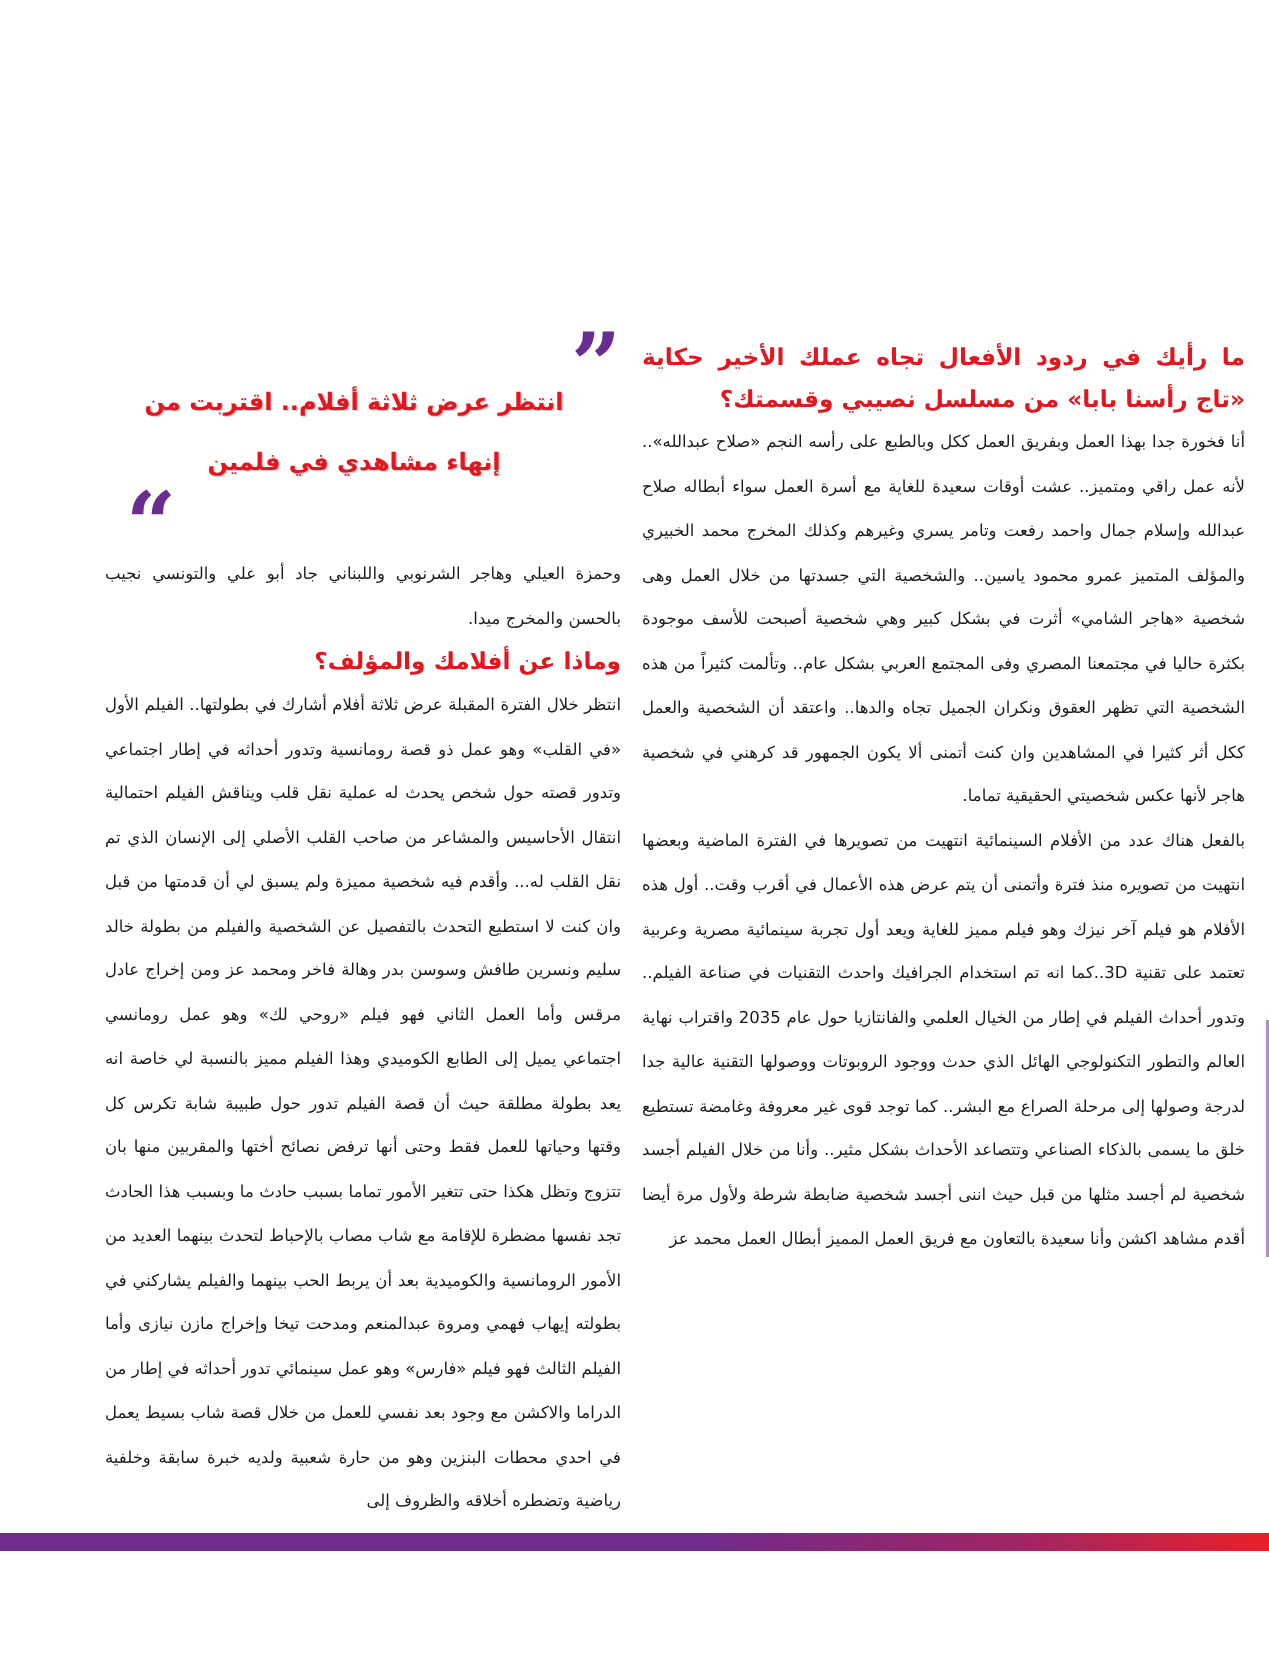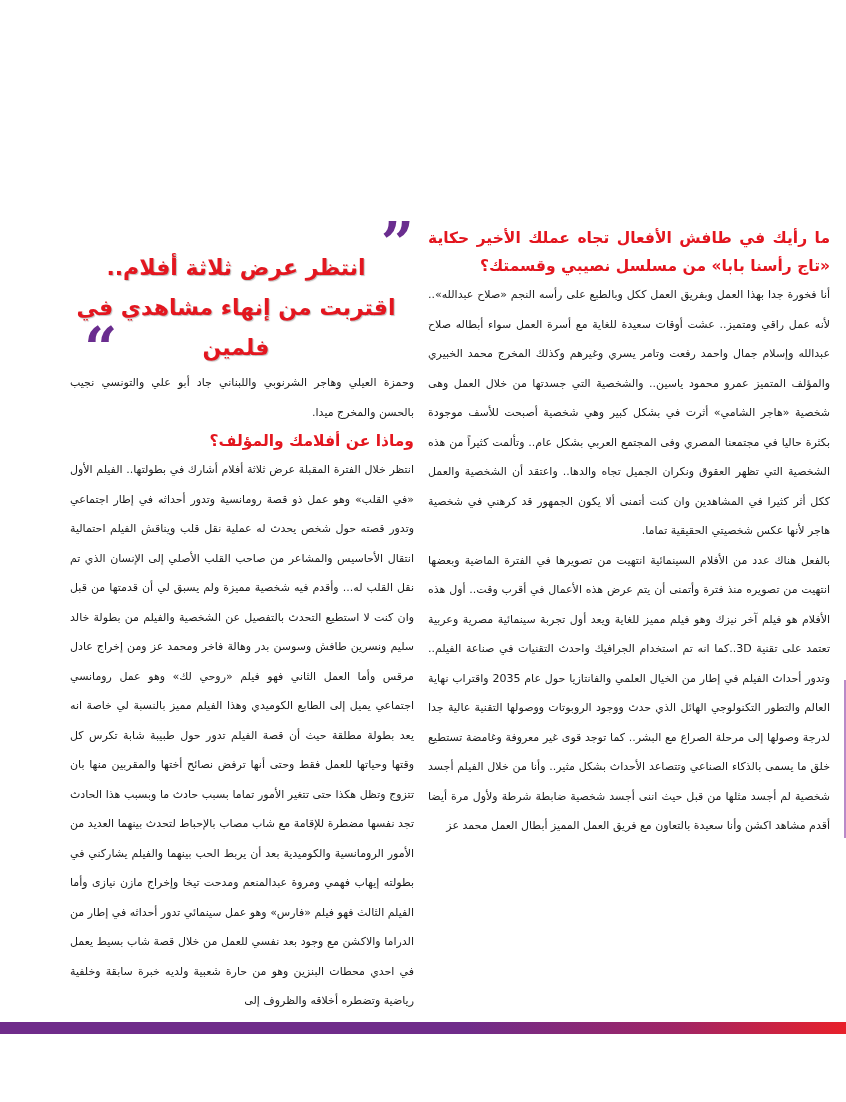--- a/index.html
+++ b/index.html
@@ -5,35 +5,35 @@
   html, body { margin:0; padding:0; background:#ffffff; }
   body { width:846px; height:1102px; position:relative; overflow:hidden;
          font-family:"DejaVu Sans", sans-serif; color:#1a1a1a; }
   .col { position:absolute; direction:rtl; text-align:justify; }
   .col-right { left:428px; width:402px; top:224px; }
   .col-left  { left:70px;  width:344px; top:228px; }
   .q { color:#e3161f; font-weight:bold; font-size:15.5px; line-height:28px; margin:0; }
   .p { font-size:11px; line-height:29.5px; margin:0; text-align-last:right; }
   .pull { position:relative; height:140px; }
   .pull-text { position:absolute; right:18px; top:20px; direction:rtl; text-align:center;
-               color:#e3161f; font-weight:bold; font-size:22px; line-height:40px;
+               color:#e3161f; font-weight:bold; font-size:16px; line-height:40px;
                text-shadow:1px 1px 1px rgba(0,0,0,0.25); width:320px;margin-left:44px; }
   .quote-mark { position:absolute; color:#6a2d8f; font-family:"DejaVu Serif", serif;
                 font-weight:bold; font-size:58px; line-height:58px; }
   .qm-open { right:0px; top:-14px; }
   .qm-close { left:14px; top:92px; }
   .bottom-bar { position:absolute; left:0; top:1022px; width:846px; height:12px;
                 background:linear-gradient(90deg,#6f2c8a 0%,#6f2c8a 55%,#a02565 80%,#e8202a 100%); }
   .side-line { position:absolute; left:844px; top:680px; width:2px; height:158px; background:#b98ac9; }
 </style>
 </head>
 <body>
 
 <div class="col col-right">
-  <h2 class="q">ما رأيك في طافش الأفعال تجاه عملك الأخير حكاية «تاج رأسنا بابا» من مسلسل نصيبي وقسمتك؟</h2>
+  <h2 class="q">ما رأيك في ردود الأفعال تجاه عملك الأخير حكاية «تاج رأسنا بابا» من مسلسل نصيبي وقسمتك؟</h2>
   <p class="p">أنا فخورة جدا بهذا العمل وبفريق العمل ككل وبالطبع على رأسه النجم «صلاح عبدالله».. لأنه عمل راقي ومتميز.. عشت أوقات سعيدة للغاية مع أسرة العمل سواء أبطاله صلاح عبدالله وإسلام جمال واحمد رفعت وتامر يسري وغيرهم وكذلك المخرج محمد الخبيري والمؤلف المتميز عمرو محمود ياسين.. والشخصية التي جسدتها من خلال العمل وهى شخصية «هاجر الشامي» أثرت في بشكل كبير وهي شخصية أصبحت للأسف موجودة بكثرة حاليا في مجتمعنا المصري وفى المجتمع العربي بشكل عام.. وتألمت كثيراً من هذه الشخصية التي تظهر العقوق ونكران الجميل تجاه والدها.. واعتقد أن الشخصية والعمل ككل أثر كثيرا في المشاهدين وان كنت أتمنى ألا يكون الجمهور قد كرهني في شخصية هاجر لأنها عكس شخصيتي الحقيقية تماما.</p>
   <p class="p">بالفعل هناك عدد من الأفلام السينمائية انتهيت من تصويرها في الفترة الماضية وبعضها انتهيت من تصويره منذ فترة وأتمنى أن يتم عرض هذه الأعمال في أقرب وقت.. أول هذه الأفلام هو فيلم آخر نيزك وهو فيلم مميز للغاية ويعد أول تجربة سينمائية مصرية وعربية تعتمد على تقنية 3D..كما انه تم استخدام الجرافيك واحدث التقنيات في صناعة الفيلم.. وتدور أحداث الفيلم في إطار من الخيال العلمي والفانتازيا حول عام 2035 واقتراب نهاية العالم والتطور التكنولوجي الهائل الذي حدث ووجود الروبوتات ووصولها التقنية عالية جدا لدرجة وصولها إلى مرحلة الصراع مع البشر.. كما توجد قوى غير معروفة وغامضة تستطيع خلق ما يسمى بالذكاء الصناعي وتتصاعد الأحداث بشكل مثير.. وأنا من خلال الفيلم أجسد شخصية لم أجسد مثلها من قبل حيث اننى أجسد شخصية ضابطة شرطة ولأول مرة أيضا أقدم مشاهد اكشن وأنا سعيدة بالتعاون مع فريق العمل المميز أبطال العمل محمد عز</p>
 </div>
 
 <div class="col col-left">
   <div class="pull">
     <span class="quote-mark qm-open">”</span>
     <div class="pull-text">انتظر عرض ثلاثة أفلام.. اقتربت من إنهاء مشاهدي في فلمين</div>
     <span class="quote-mark qm-close">“</span>
   </div>

